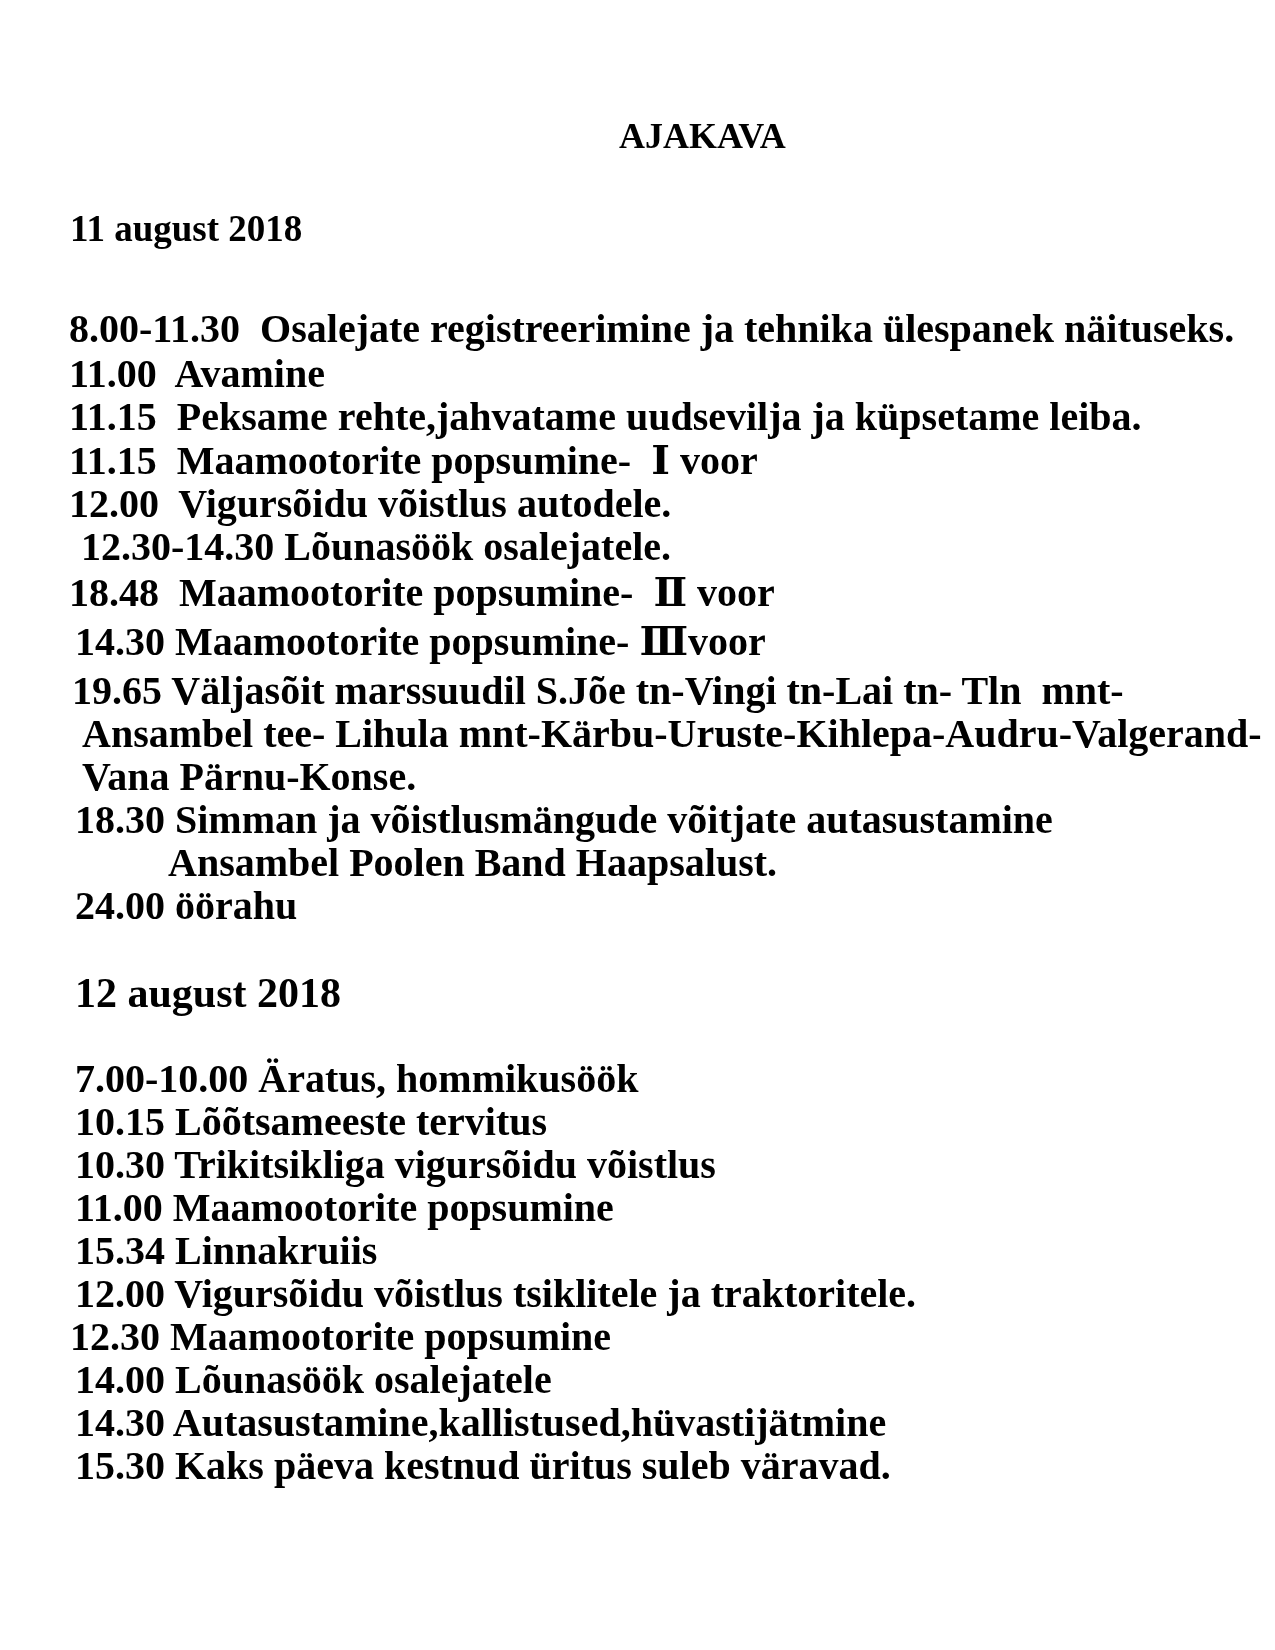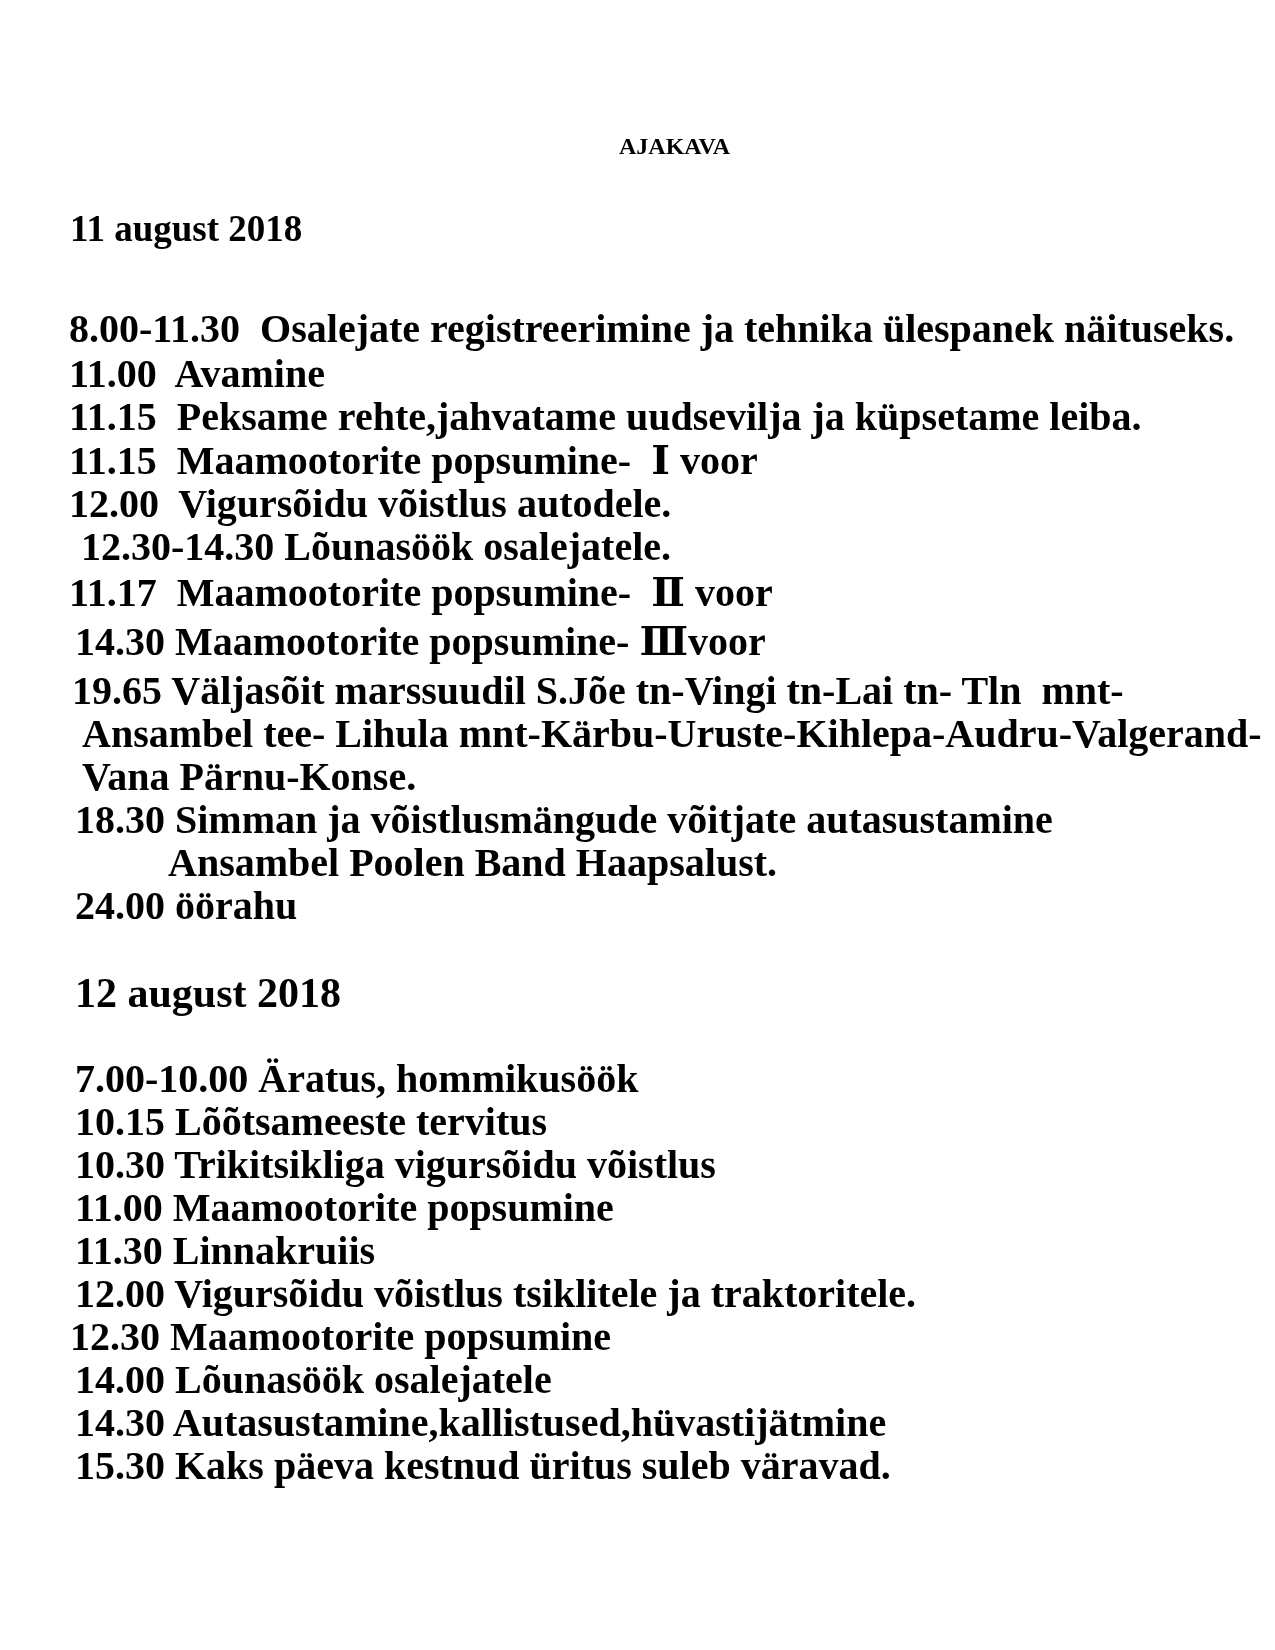--- a/index.html
+++ b/index.html
@@ -1,51 +1,51 @@
 <!DOCTYPE html>
 <html><head>
 <meta charset="utf-8">
 <style>
   html, body { margin: 0; padding: 0; background: #ffffff; }
   body { width: 1275px; height: 1650px; position: relative; overflow: hidden;
          font-family: "Liberation Serif", "DejaVu Serif", serif; color: #000; font-weight: bold; }
   .ln { position: absolute; white-space: pre; line-height: 1; }
-  .title { font-size: 24px; left: 619px; margin-top: 16px; }
+  .title { font-size: 36px; left: 619px; }
   .date1 { font-size: 37px; }
   .date2 { font-size: 42px; }
   .body { font-size: 40px; }
 </style>
 </head>
 <body>
 
 <div>
   <div class="ln title" style="top:118px">AJAKAVA</div>
 
   <div class="ln date1" style="top:210px; left:70px">11 august 2018</div>
 
   <div class="ln body" style="top:309px; left:69px">8.00-11.30  Osalejate registreerimine ja tehnika ülespanek näituseks.</div>
   <div class="ln body" style="top:354px; left:69px">11.00  Avamine</div>
   <div class="ln body" style="top:397px; left:69px">11.15  Peksame rehte,jahvatame uudsevilja ja küpsetame leiba.</div>
   <div class="ln body" style="top:441px; left:69px">11.15  Maamootorite popsumine-  Ⅰ voor</div>
   <div class="ln body" style="top:484px; left:69px">12.00  Vigursõidu võistlus autodele.</div>
   <div class="ln body" style="top:527px; left:81px">12.30-14.30 Lõunasöök osalejatele.</div>
-  <div class="ln body" style="top:573px; left:69px">11.17  Maamootorite popsumine-  Ⅱ voor</div>
+  <div class="ln body" style="top:573px; left:69px">18.48  Maamootorite popsumine-  Ⅱ voor</div>
   <div class="ln body" style="top:622px; left:75px">14.30 Maamootorite popsumine- Ⅲvoor</div>
   <div class="ln body" style="top:671px; left:72px">19.65 Väljasõit marssuudil S.Jõe tn-Vingi tn-Lai tn- Tln  mnt-</div>
   <div class="ln body" style="top:714px; left:82px">Ansambel tee- Lihula mnt-Kärbu-Uruste-Kihlepa-Audru-Valgerand-</div>
   <div class="ln body" style="top:757px; left:82px">Vana Pärnu-Konse.</div>
   <div class="ln body" style="top:800px; left:75px">18.30 Simman ja võistlusmängude võitjate autasustamine</div>
   <div class="ln body" style="top:843px; left:168px">Ansambel Poolen Band Haapsalust.</div>
   <div class="ln body" style="top:886px; left:75px">24.00 öörahu</div>
 
   <div class="ln date2" style="top:972px; left:75px">12 august 2018</div>
 
   <div class="ln body" style="top:1059px; left:75px">7.00-10.00 Äratus, hommikusöök</div>
   <div class="ln body" style="top:1102px; left:75px">10.15 Lõõtsameeste tervitus</div>
   <div class="ln body" style="top:1145px; left:75px">10.30 Trikitsikliga vigursõidu võistlus</div>
   <div class="ln body" style="top:1188px; left:75px">11.00 Maamootorite popsumine</div>
-  <div class="ln body" style="top:1231px; left:75px">11.30 Linnakruiis</div>
+  <div class="ln body" style="top:1231px; left:75px">15.34 Linnakruiis</div>
   <div class="ln body" style="top:1274px; left:75px">12.00 Vigursõidu võistlus tsiklitele ja traktoritele.</div>
   <div class="ln body" style="top:1317px; left:70px">12.30 Maamootorite popsumine</div>
   <div class="ln body" style="top:1360px; left:75px">14.00 Lõunasöök osalejatele</div>
   <div class="ln body" style="top:1403px; left:75px">14.30 Autasustamine,kallistused,hüvastijätmine</div>
   <div class="ln body" style="top:1446px; left:75px">15.30 Kaks päeva kestnud üritus suleb väravad.</div>
 </div>
 
 </body></html>

